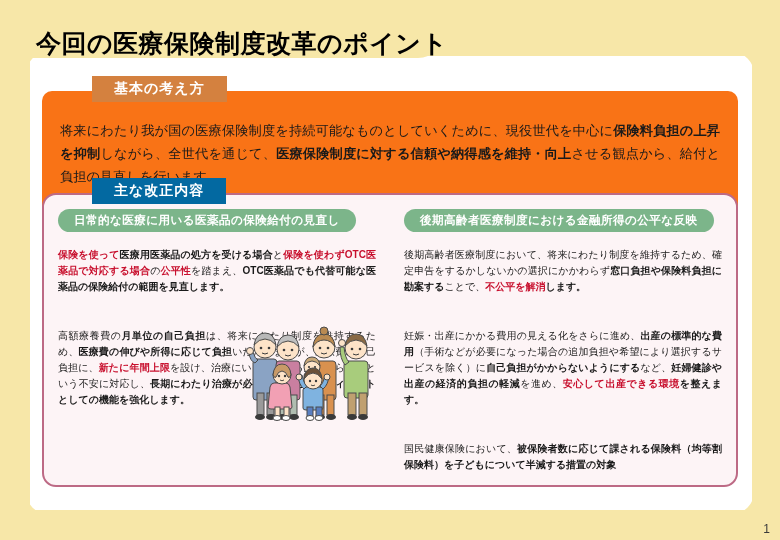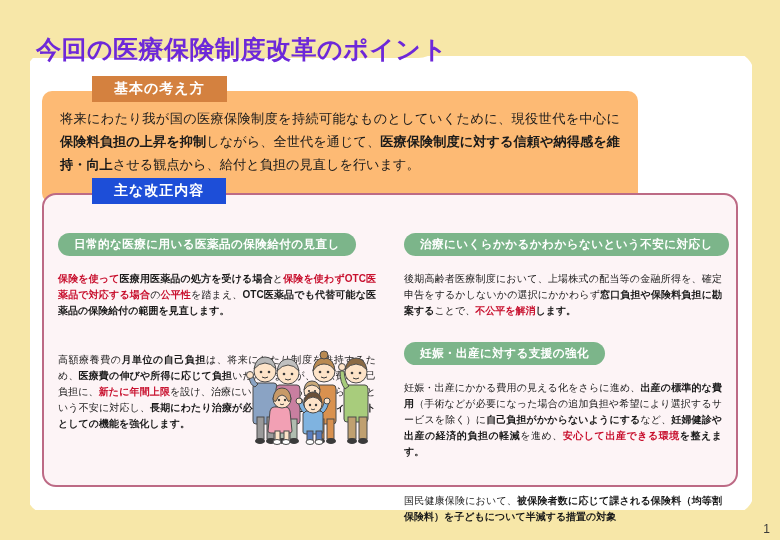--- a/index.html
+++ b/index.html
@@ -77,66 +77,66 @@
     top: 0;
     width: 28px;
     height: 540px;
     background: #f7e7a8;
     z-index: 1;
   }
 
   #page-title {
     position: absolute;
     left: 36px;
-    top: 16px;
+    top: 10px;
     z-index: 6;
     font-size: 25px;
     font-weight: bold;
-    color: #6d28d9;
+    color: #000000;
     letter-spacing: 0.5px;
     white-space: nowrap;
   }
 
   #page-number {
     position: absolute;
     right: 10px;
     bottom: 4px;
     z-index: 6;
     font-size: 12px;
     color: #3a3a3a;
   }
 
   
   #section-basic {
     position: absolute;
     left: 42px;
     top: 76px;
-    width: 596px;
+    width: 696px;
     z-index: 5;
   }
   .tab-label {
     display: inline-block;
     position: relative;
     z-index: 3;
     color: #ffffff;
     font-weight: bold;
     font-size: 14px;
     padding: 4px 22px 4px 22px;
     letter-spacing: 1px;
     white-space: nowrap;
   }
   .tab-orange { background: #d4813f; margin-left: 50px; }
-  .tab-rose   { background: #1d4ed8; margin-left: 50px; }
+  .tab-rose   { background: #0369a1; margin-left: 50px; }
 
   .panel-beige {
     position: relative;
     margin-top: -11px;
-    background: #fdba74;
+    background: #f97316;
     border-radius: 10px;
-    padding: 4px 18px 14px 18px;
+    padding: 16px 18px 14px 18px;
     z-index: 1;
   }
   .body-text {
     font-size: 13.2px;
     line-height: 1.72;
     color: #1a1a1a;
     text-align: justify;
   }
 
   
@@ -155,21 +155,20 @@
     border-radius: 14px;
     padding: 14px 14px 14px 14px;
     z-index: 1;
     height: 294px;
     box-sizing: border-box;
   }
   .cols {
     display: flex;
     gap: 28px;
     height: 100%;
-    margin-top: 24px;
   }
   .col {
     flex: 1 1 0;
     display: flex;
     flex-direction: column;
     min-width: 0;
   }
   .card { position: relative; }
   .card + .card { margin-top: 12px; }
 
@@ -337,26 +336,25 @@
               <path d="M65 78 q2 1.5 4 0" stroke="#3a3a3a" stroke-width="0.9" fill="none"></path>
             </g>
           </svg>
         </div>
 
       </div>
 
       <div class="col">
 
         <div class="card">
-          <div class="pill">治療にいくらかかるかわからないという不安に対応し</div>
-          <p class="card-text"><span>後期高齢者医療制度において、上場株式の配当等の金融所得を、確定申告をするかしないかの選択にかかわらず</span><span style="font-weight: bold;">窓口負担や保険料負担に勘案する</span><span>ことで、</span><span style="color: rgb(200, 16, 46); font-weight: bold; font-family: Liberation Serif, serif;">不公平を解消</span><span style="font-weight: bold;">します。</span></p>
+          <div class="pill">後期高齢者医療制度における金融所得の公平な反映</div>
+          <p class="card-text"><span>後期高齢者医療制度において、将来にわたり制度を維持するため、確定申告をするかしないかの選択にかかわらず</span><span style="font-weight: bold;">窓口負担や保険料負担に勘案する</span><span>ことで、</span><span style="color: rgb(200, 16, 46); font-weight: bold; font-family: Liberation Serif, serif;">不公平を解消</span><span style="font-weight: bold;">します。</span></p>
         </div>
 
         <div class="card">
-          <div class="pill">妊娠・出産に対する支援の強化</div>
           <p class="card-text"><span>妊娠・出産にかかる費用の見える化をさらに進め、</span><span style="font-weight: bold;">出産の標準的な費用</span><span>（手術などが必要になった場合の追加負担や希望により選択するサービスを除く）に</span><span style="font-weight: bold;">自己負担がかからないようにする</span><span>など、</span><span style="font-weight: bold;">妊婦健診や出産の経済的負担の軽減</span><span>を進め、</span><span style="color: rgb(200, 16, 46); font-weight: bold;">安心して出産できる環境</span><span style="font-weight: bold;">を整えます。</span></p>
         </div>
 
         <div class="card">
           <p class="card-text"><span>国民健康保険において、</span><span style="font-weight: bold;">被保険者数に応じて課される保険料（均等割保険料）を子どもについて半減する措置の対象</span></p>
         </div>
 
       </div>
     </div>
   </div>

